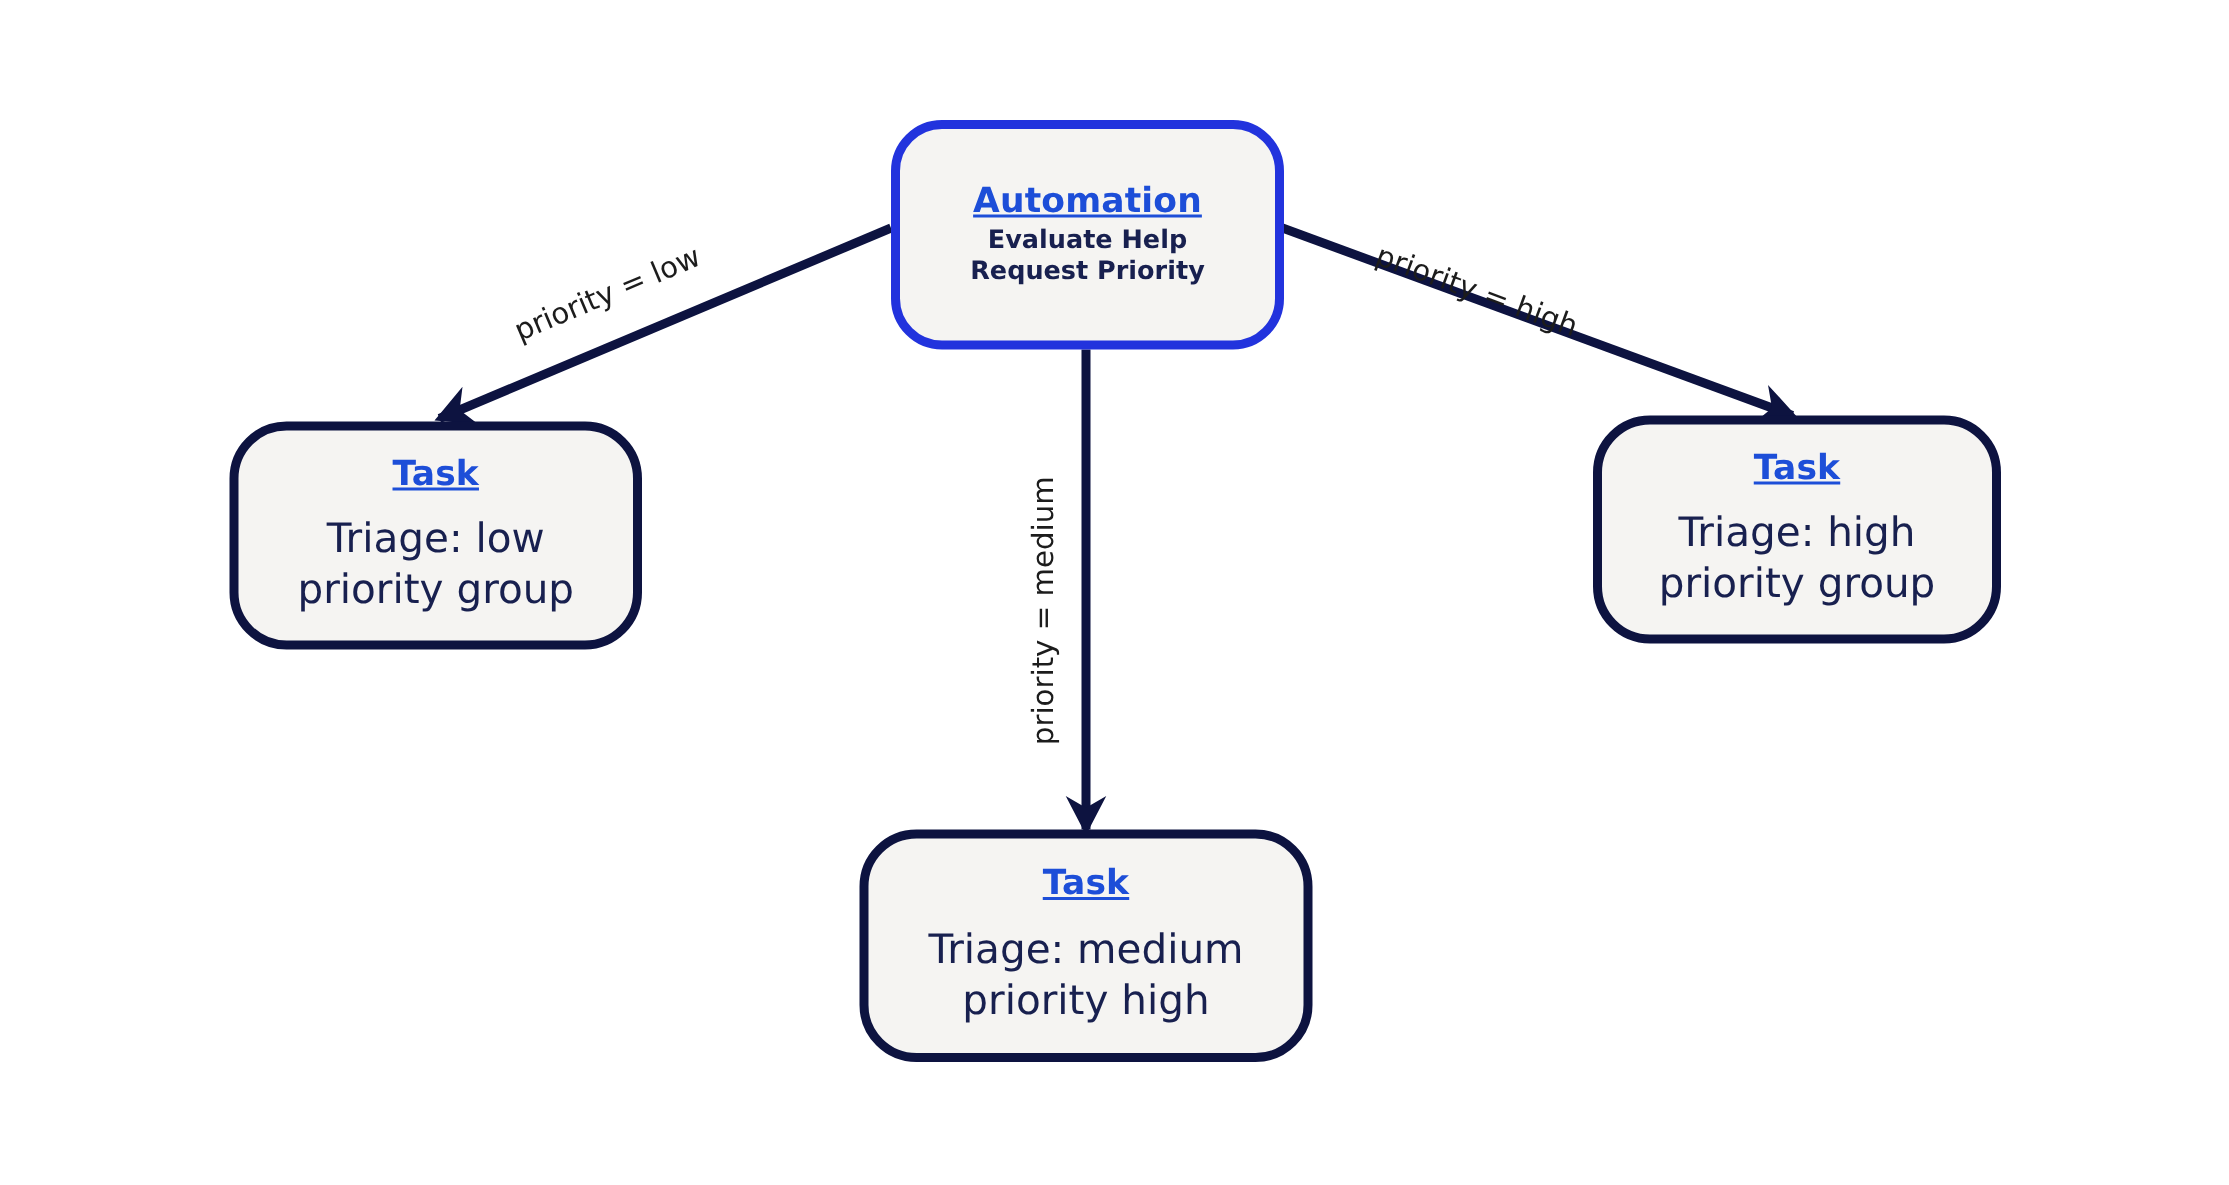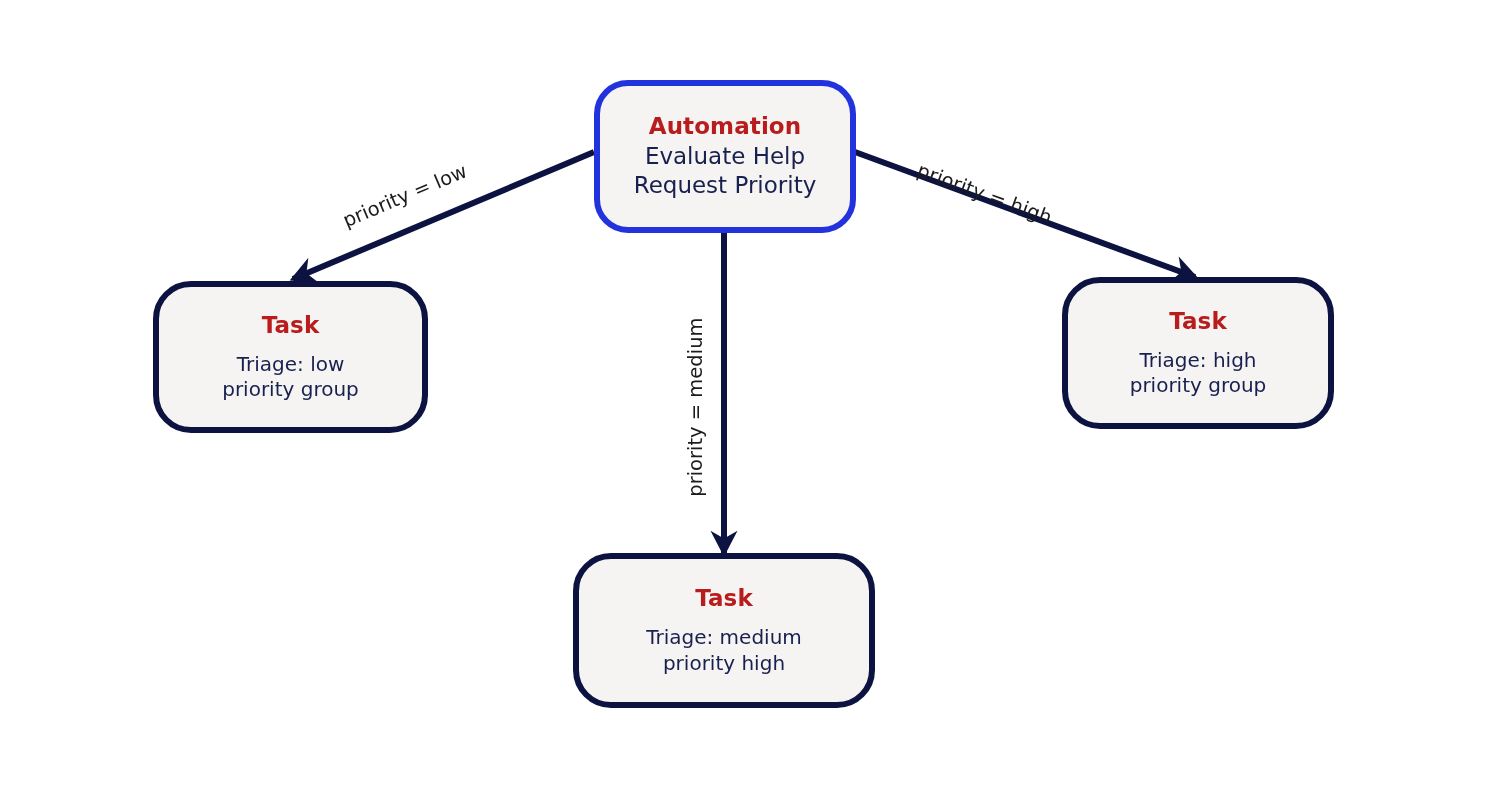--- a/index.html
+++ b/index.html
@@ -42,35 +42,36 @@
     border: 6px solid #2233dd;
     border-radius: 34px;
   }
   .node.task {
     border: 6px solid #0d1340;
     border-radius: 38px;
     gap: 11px;
   }
   .node-title {
     font-weight: bold;
-    color: #b91c1c;
+    text-decoration: underline;
+    color: #1d4ed8;
     font-size: 23px;
     line-height: 1.18;
     letter-spacing: 0.1px;
     white-space: nowrap;
   }
   .node-body {
     color: #18204f;
-    font-size: 20px;
+    font-size: 27px;
     line-height: 1.26;
     white-space: pre-line;
     margin-top: 2px;
   }
   .node.automation .node-title { font-size: 23px; }
-  .node.automation .node-body  { font-size: 23px; }
+  .node.automation .node-body  { font-size: 17px; font-weight: bold; }
 
   
   .edge-label {
     position: absolute;
     color: #1c1c1c;
     font-size: 19.5px;
     line-height: 1;
     white-space: nowrap;
     z-index: 7;
     transform-origin: 0 50%;

